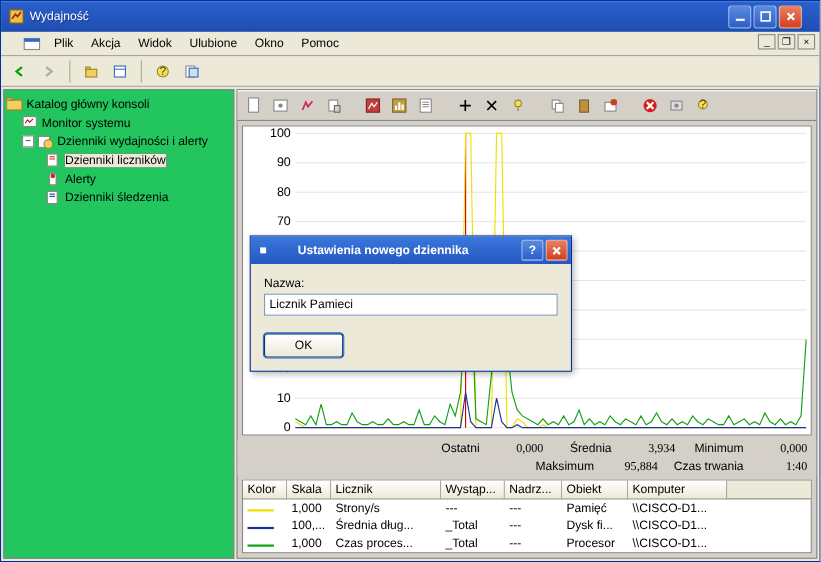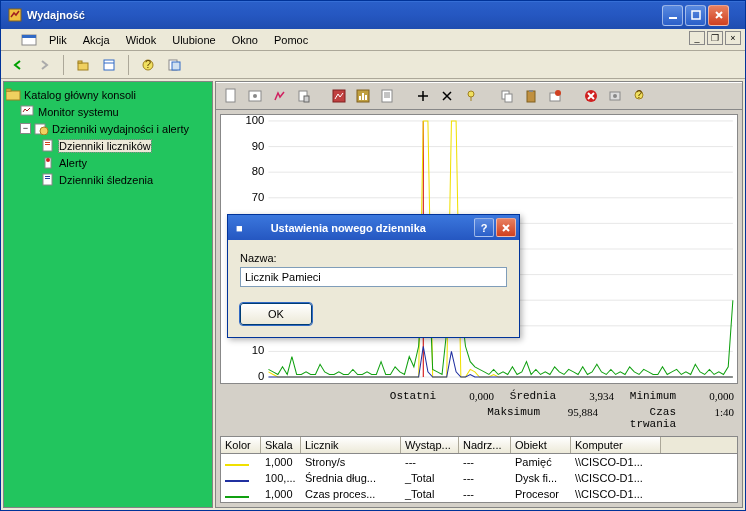--- a/index.html
+++ b/index.html
@@ -1,19 +1,19 @@
 <!DOCTYPE html>
 <html><head>
 <meta charset="utf-8">
 <style>
 * { box-sizing: border-box; margin: 0; padding: 0; font-family: Tahoma, sans-serif; font-size: 11px; }
 body { background: #ece9d8; width: 746px; height: 511px; overflow: hidden; position: relative; }
 
 .window { border: 1px solid #003399; background: #ece9d8; width: 746px; height: 511px; display: flex; flex-direction: column; }
-.titlebar { height: 28px; background: linear-gradient(to bottom, #3b77dd 0%, #2a5fc9 5%, #2557c1 50%, #1e4db0 100%); display: flex; align-items: center; padding: 0 16px 0 6px; color: white; font-weight: bold; }
+.titlebar { height: 28px; background: linear-gradient(to bottom, #3b77dd 0%, #2a5fc9 5%, #2557c1 50%, #1e4db0 100%); display: flex; align-items: center; padding: 0 16px 0 6px; color: white; font-weight: normal; }
 .titlebar-icon { width: 16px; height: 16px; margin-right: 4px; display: inline-flex; align-items: center; justify-content: center; }
 .titlebar-text { flex: 1; text-shadow: 1px 1px 1px rgba(0,0,0,0.3); }
 .win-btns { display: flex; gap: 2px; }
 .win-btn { width: 21px; height: 21px; border-radius: 3px; border: 1px solid rgba(255,255,255,0.5); display: flex; align-items: center; justify-content: center; color: white; font-weight: bold; cursor: default; }
 .win-btn.min { background: linear-gradient(to bottom, #5a8ae0, #2a5fc9); }
 .win-btn.max { background: linear-gradient(to bottom, #5a8ae0, #2a5fc9); }
 .win-btn.close { background: linear-gradient(to bottom, #e88060, #d04020); }
 
 .menubar { height: 22px; background: #ece9d8; display: flex; align-items: center; padding: 0 20px; border-bottom: 1px solid #aca899; position: relative; }
 .menubar-icon { width: 16px; height: 16px; margin-right: 4px; }
@@ -36,21 +36,21 @@
 
 .content-panel { flex: 1; display: flex; flex-direction: column; background: #d4d0c8; border: 1px solid #848484; margin: 2px 2px 2px 0; }
 .content-toolbar { height: 28px; background: #d4d0c8; display: flex; align-items: center; padding: 2px 6px; gap: 6px; border-bottom: 1px solid #888; border-top: 1px solid #fff; }
 .ct-btn { width: 18px; height: 18px; display: flex; align-items: center; justify-content: center; cursor: default; }
 
 .chart-area { flex: 1; background: white; margin: 4px; position: relative; border: 1px solid #888; min-height: 0; }
 .chart-svg { width: 100%; height: 100%; }
 
 .stats-row { display: flex; justify-content: flex-end; gap: 6px; padding: 2px 8px; background: #d4d0c8; }
 .stat-pair { display: flex; gap: 6px; }
-.stat-label { width: 56px; text-align: right; font-family: Liberation Mono, monospace; }
+.stat-label { width: 56px; text-align: right; }
 .stat-value { width: 52px; text-align: right; font-family: Liberation Serif, serif; }
 
 .counter-table { margin: 4px; border: 1px solid #888; background: white; flex-shrink: 0; }
 .ct-header { display: flex; background: #ece9d8; border-bottom: 1px solid #888; }
 .ct-header > div { padding: 2px 4px; border-right: 1px solid #aca899; background: linear-gradient(to bottom, #fff, #ece9d8); }
 .ct-row { display: flex; border-bottom: 0; }
 .ct-row > div { padding: 2px 4px; overflow: hidden; white-space: nowrap; }
 .col-color { width: 40px; }
 .col-scale { width: 40px; }
 .col-counter { width: 100px; }

